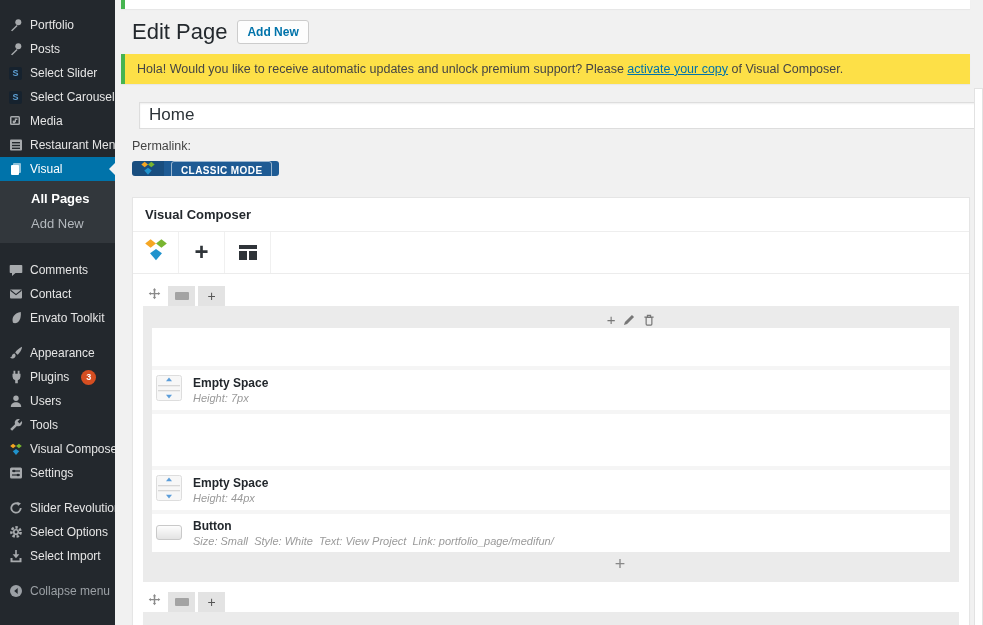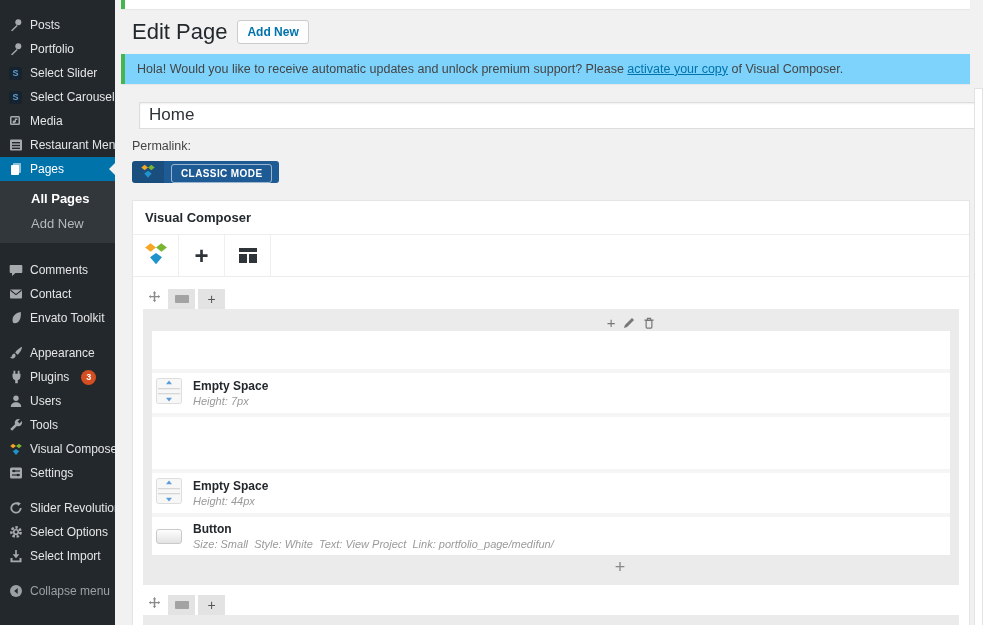--- a/index.html
+++ b/index.html
@@ -27,28 +27,28 @@
   
   .content { flex: 1; padding: 0 13px 0 6px; position: relative; overflow: hidden; }
   .right-sliver { position: absolute; top: 88px; bottom: -5px; right: 0; width: 9px; background: #fff; border: 1px solid #e2e2e2; }
 
   .notice-remnant { height: 9px; background: #fff; border-left: 4px solid #46b450; box-shadow: 0 1px 1px rgba(0,0,0,.04); }
 
   .page-title-row { display: flex; align-items: center; gap: 10px; margin: 9px 0 0 11px; }
   .page-title { font-size: 22px; font-weight: 400; color: #23282d; line-height: 1.3; }
   .add-new-btn { font-size: 12px; color: #0073aa; background: #fdfdfd; border: 1px solid #ccc; border-radius: 3px; padding: 4px 9px; cursor: pointer; font-weight: bold; }
 
-  .vc-notice { margin-top: 7px; background: #7dd3fc; border-left: 4px solid #46b450; box-shadow: 0 1px 1px rgba(0,0,0,.04); padding: 8px 12px; font-size: 12.5px; color: #444; white-space: pre-wrap; }
+  .vc-notice { margin-top: 7px; background: #fde047; border-left: 4px solid #46b450; box-shadow: 0 1px 1px rgba(0,0,0,.04); padding: 8px 12px; font-size: 12.5px; color: #444; white-space: pre-wrap; }
   .vc-notice a { color: #0073aa; text-decoration: underline; cursor: pointer; }
 
   .title-input { display: block; width: calc(100% - 11px); margin: 18px 0 0 18px; background: #fff; border: 1px solid #ddd; box-shadow: inset 0 1px 2px rgba(0,0,0,.07); padding: 3px 9px; font-size: 17px; color: #2c3338; height: 27px; font-family: "Liberation Sans", sans-serif; }
 
   .permalink { margin: 10px 0 0 11px; font-size: 12.5px; color: #444; }
 
-  .classic-btn { margin: 8px 0 0 11px; display: inline-flex; align-items: flex-end; background: #1e5b94; border-radius: 3px; height: 22px; cursor: pointer; overflow: hidden; }
+  .classic-btn { margin: 8px 0 0 11px; display: inline-flex; align-items: flex-start; background: #1e5b94; border-radius: 3px; height: 15px; cursor: pointer; overflow: hidden; }
   .classic-btn .logo-seg { padding: 0 8px; height: 100%; display: flex; align-items: center; background: rgba(0,0,0,.14); }
   .classic-btn .label { margin: 0 7px; border: 1px solid rgba(255,255,255,.55); border-radius: 3px; padding: 3px 9px; color: #fff; font-size: 10px; font-weight: bold; letter-spacing: .4px; }
 
   .metabox { margin: 17px 0 0 11px; background: #fff; border: 1px solid #e5e5e5; box-shadow: 0 1px 1px rgba(0,0,0,.04); }
   .metabox-header { padding: 9px 12px; font-size: 13px; font-weight: bold; color: #23282d; border-bottom: 1px solid #eee; cursor: pointer; }
 
   .vc-toolbar { display: flex; border-bottom: 1px solid #ececec; }
   .vc-tool { width: 46px; height: 41px; display: flex; align-items: center; justify-content: center; border-right: 1px solid #f0f0f0; cursor: pointer; }
   .vc-tool .big-plus { font-size: 24px; font-weight: bold; color: #2f3439; line-height: 1; }
   .tpl-icon { width: 18px; height: 15px; display: grid; grid-template-columns: 8px 8px; grid-template-rows: 4px 9px; gap: 2px; }
@@ -99,30 +99,30 @@
 
   <div class="sidebar">
 
     <div class="menu-item">
       <span class="mi-icon">
           <svg width="14" height="14" viewBox="0 0 14 14">
             <circle class="ico" cx="9.3" cy="4.3" r="3"></circle>
             <path class="ico" d="M7.6 6.9 L2 12.6 L3.2 13.2 L8.6 8z"></path>
           </svg>
         </span>
-      <span>Posts</span>
+      <span>Portfolio</span>
     </div>
     <div class="menu-item">
       <span class="mi-icon">
           <svg width="14" height="14" viewBox="0 0 14 14">
             <circle class="ico" cx="9.3" cy="4.3" r="3"></circle>
             <path class="ico" d="M7.6 6.9 L2 12.6 L3.2 13.2 L8.6 8z"></path>
           </svg>
         </span>
-      <span>Portfolio</span>
+      <span>Posts</span>
     </div>
     <div class="menu-item">
       <span class="mi-icon">
           <span class="s-badge-ico">S</span>
         </span>
       <span>Select Slider</span>
     </div>
     <div class="menu-item">
       <span class="mi-icon">
           <span class="s-badge-ico">S</span>
@@ -151,21 +151,21 @@
         </span>
       <span>Restaurant Menu</span>
     </div>
     <div class="menu-item active">
       <span class="mi-icon">
           <svg width="14" height="14" viewBox="0 0 14 14">
             <rect class="ico" x="4" y="1" width="8" height="10" rx="1" opacity=".55"></rect>
             <rect class="ico" x="2" y="3" width="8" height="10" rx="1"></rect>
           </svg>
         </span>
-      <span>Pages</span>
+      <span>Visual</span>
     </div>
 
     <div class="submenu">
       <div class="submenu-item current">All Pages</div>
       <div class="submenu-item">Add New</div>
     </div>
 
     <div class="menu-item" style="margin-top:15px">
       <span class="mi-icon">
           <svg width="14" height="14" viewBox="0 0 14 14">

